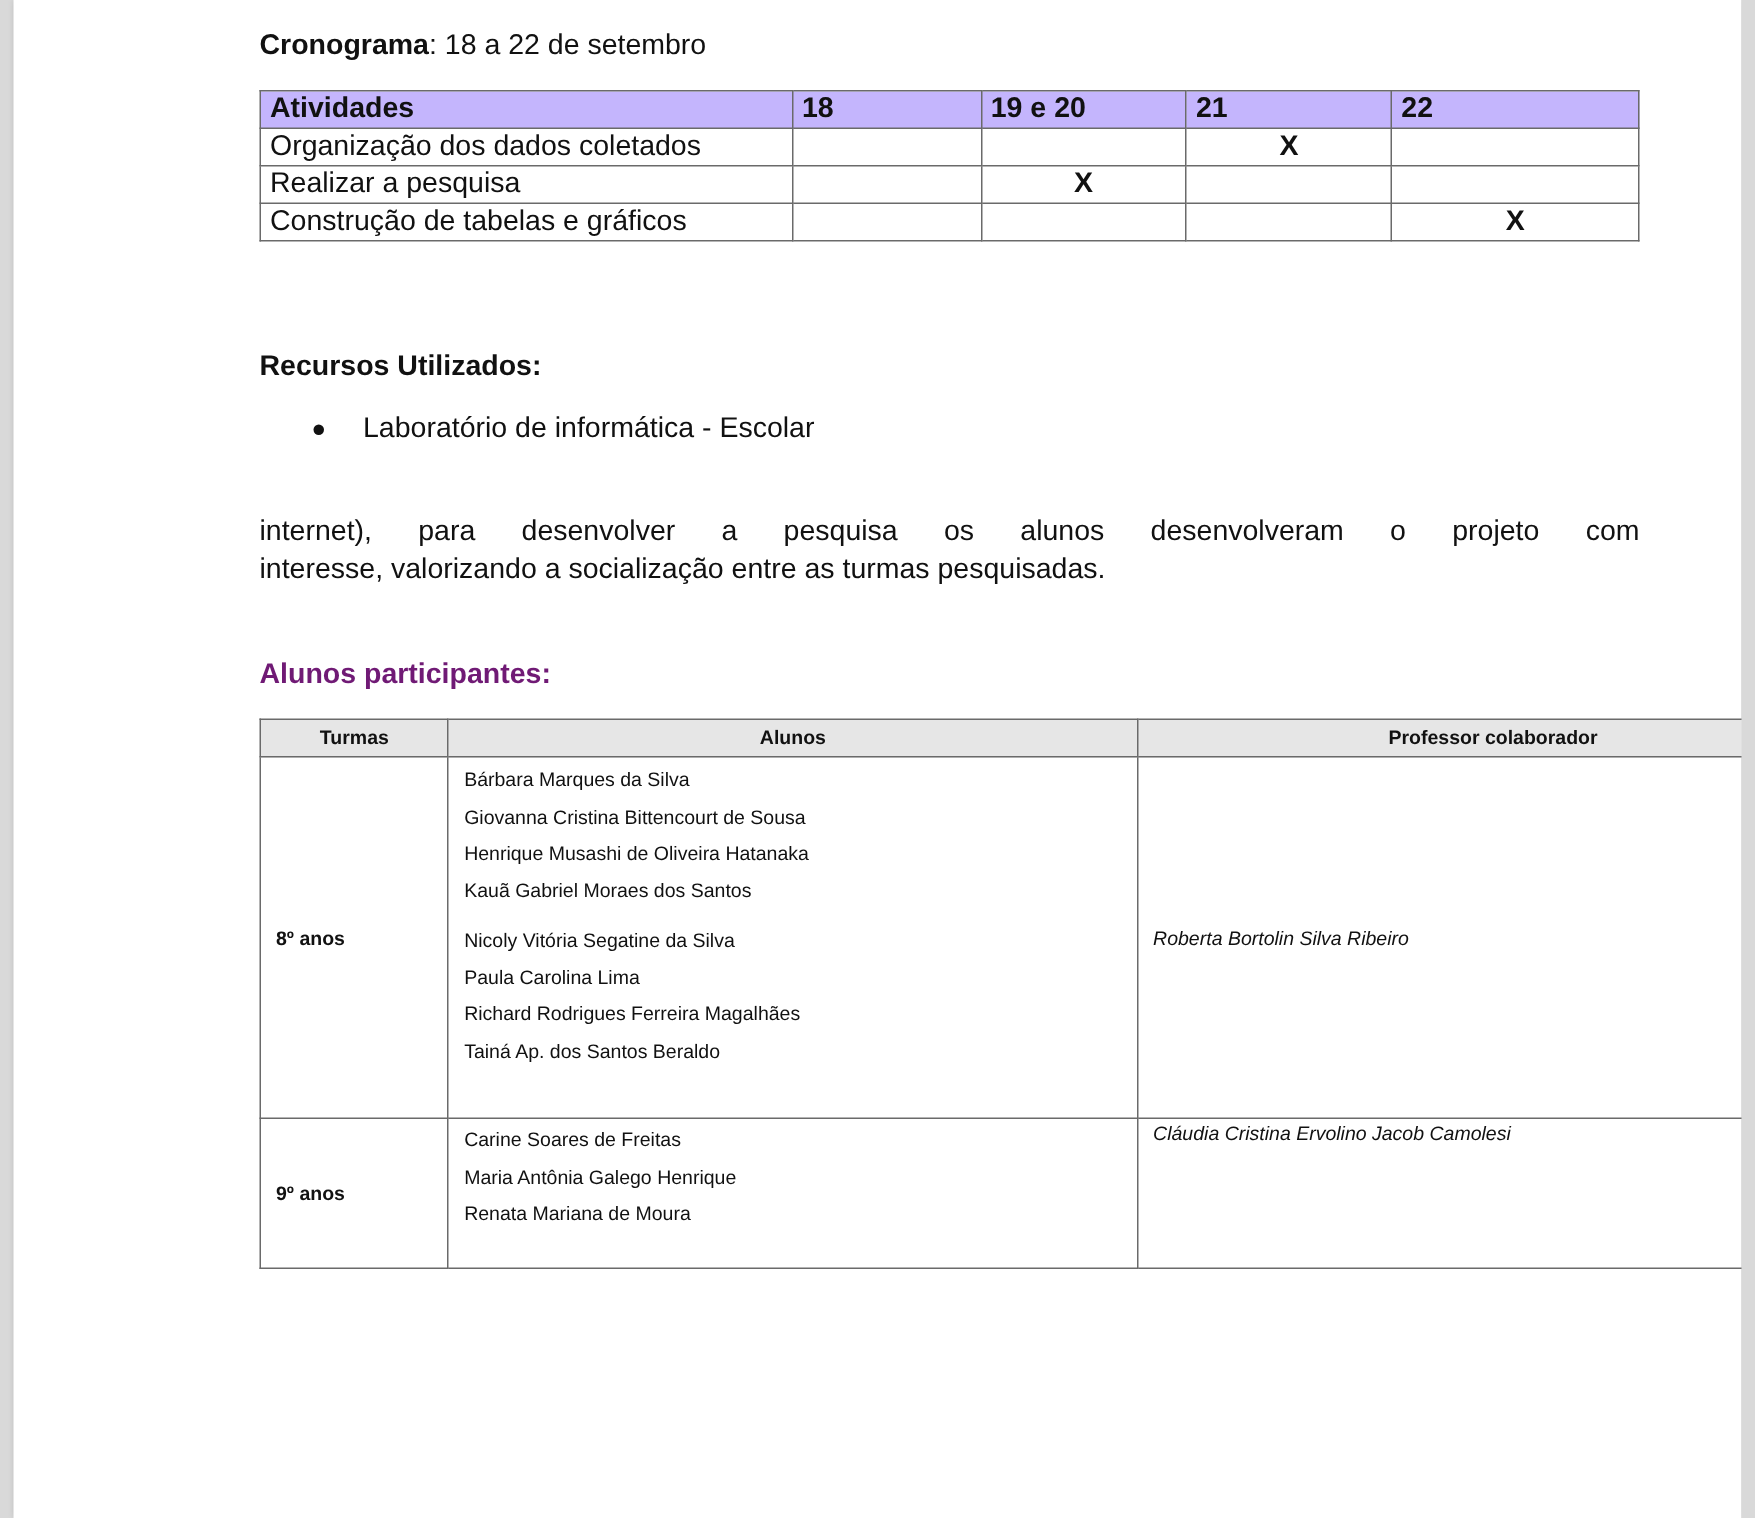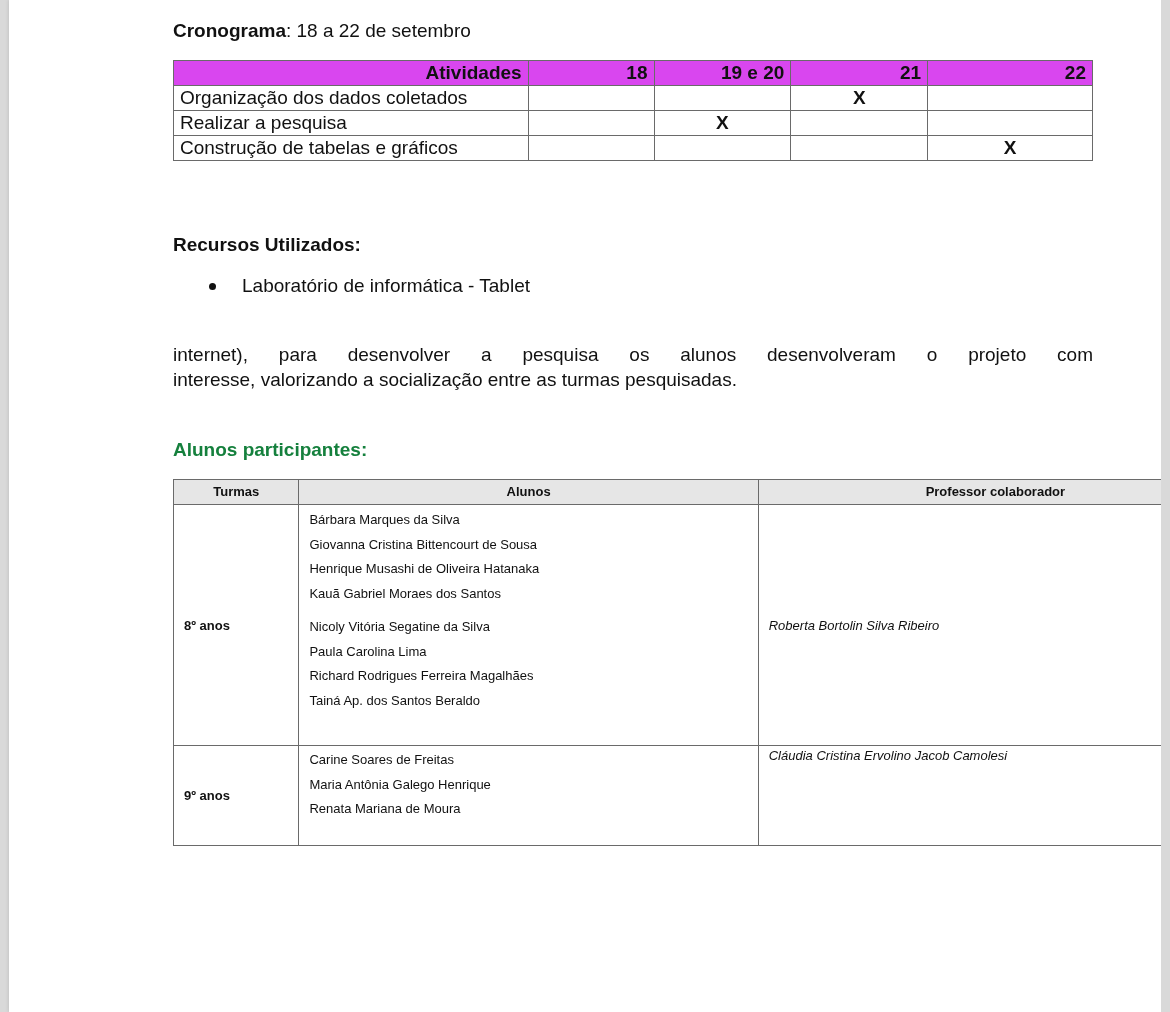--- a/index.html
+++ b/index.html
@@ -20,32 +20,32 @@
   .b { font-weight: bold; }
   .crono { position: absolute; top: 18px; left: 0; }
   table { border-collapse: collapse; }
   .sched {
     position: absolute; top: 60px; left: 0; width: 920px;
     font-size: 19px;
   }
   .sched th, .sched td {
     border: 1.5px solid #6a6a6a; height: 24px; padding: 0 6px; line-height: 24px;
   }
-  .sched th { background: #d946ef; font-weight: bold; text-align: right; }
+  .sched th { background: #c4b5fd; font-weight: bold; text-align: left; }
   .sched td.mark { text-align: center; font-weight: bold; }
   .rec-title { position: absolute; top: 232px; left: 0; }
   .bullet-list { position: absolute; top: 273px; left: 0; margin: 0; padding: 0; list-style: none; }
   .bullet-list li { position: relative; padding-left: 69px; }
   .bullet-list li .dot {
     position: absolute; left: 36px; top: 10px; width: 7px; height: 7px; border-radius: 50%; background: #111;
   }
   .aval { position: absolute; top: 342px; left: 0; width: 920px; text-align: justify; }
   .aval span.line { display: block; text-align-last: justify; }
   .aval span.line.last { text-align-last: left; }
-  .alunos-title { position: absolute; top: 437px; left: 0; color: #15803d; font-weight: bold; }
+  .alunos-title { position: absolute; top: 437px; left: 0; color: #701a75; font-weight: bold; }
   .part {
     position: absolute; top: 479px; left: 0; width: 1060px; font-size: 13px;
   }
   .part th, .part td { border: 1.5px solid #6a6a6a; padding: 0 10px; vertical-align: middle; }
   .part th { background: #e6e6e6; font-weight: bold; text-align: center; height: 24px; line-height: 24px; padding: 0; }
   .part td.turma { font-weight: bold; width: 88px; }
   .part td.alunos { width: 378px; vertical-align: top; line-height: 24.5px; }
   .part td.prof { font-style: italic; }
   .names-block { display: block; }
   .gap { height: 9px; }
@@ -105,21 +105,21 @@
         <td class="mark"></td>
         <td class="mark">X</td>
       </tr>
     </tbody>
       </table>
 
     <div class="rec-title p b">Recursos Utilizados:</div>
     <ul class="bullet-list p">
       <li>
         <span class="dot"></span>
-        <span>Laboratório de informática - Tablet</span>
+        <span>Laboratório de informática - Escolar</span>
       </li>
     </ul>
 
     <div class="aval p">
       <span class="line">internet), para desenvolver a pesquisa os alunos desenvolveram o projeto com</span>
       <span class="line last">interesse, valorizando a socialização entre as turmas pesquisadas.</span>
     </div>
 
     <div class="alunos-title p">Alunos participantes:</div>
 

